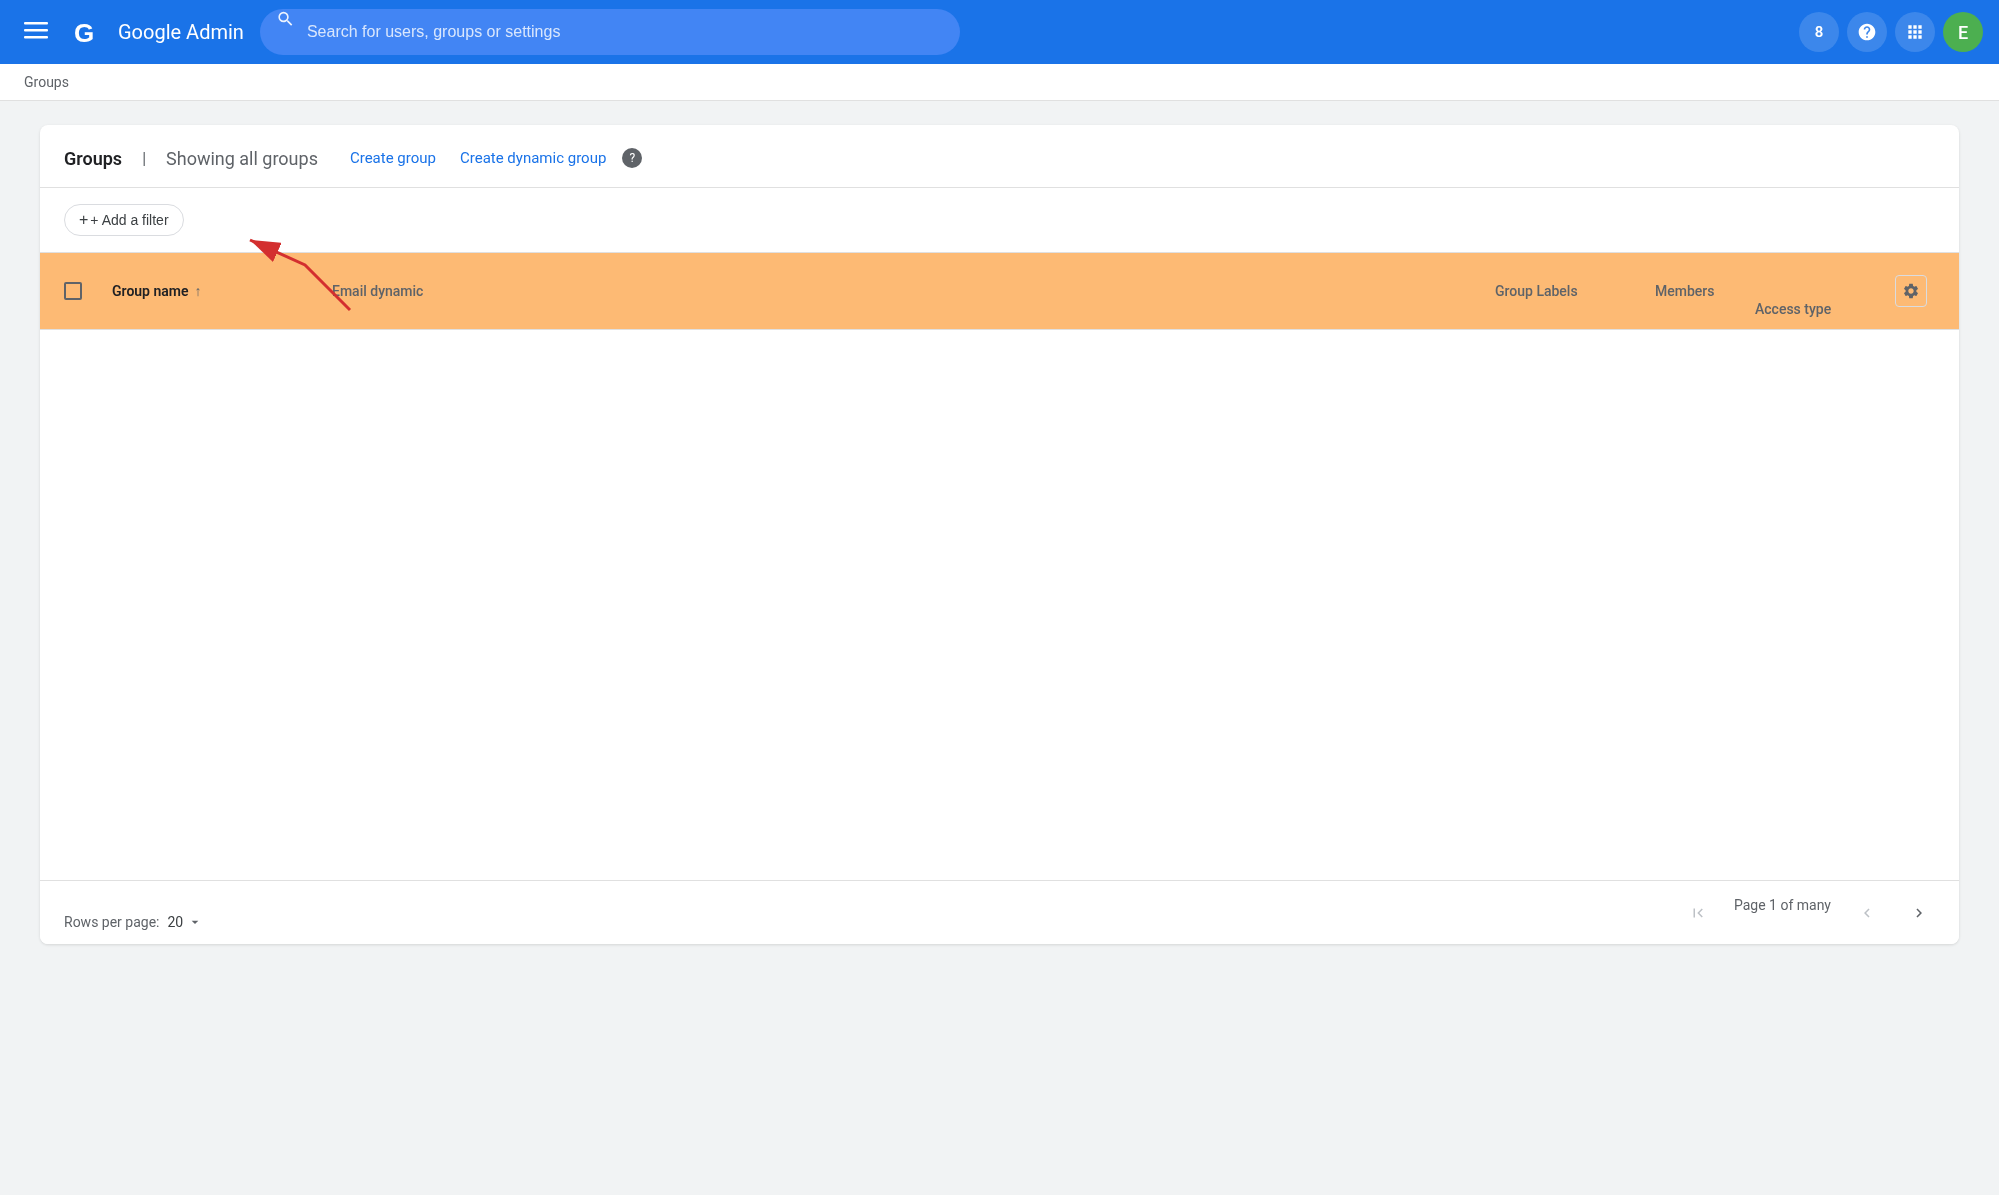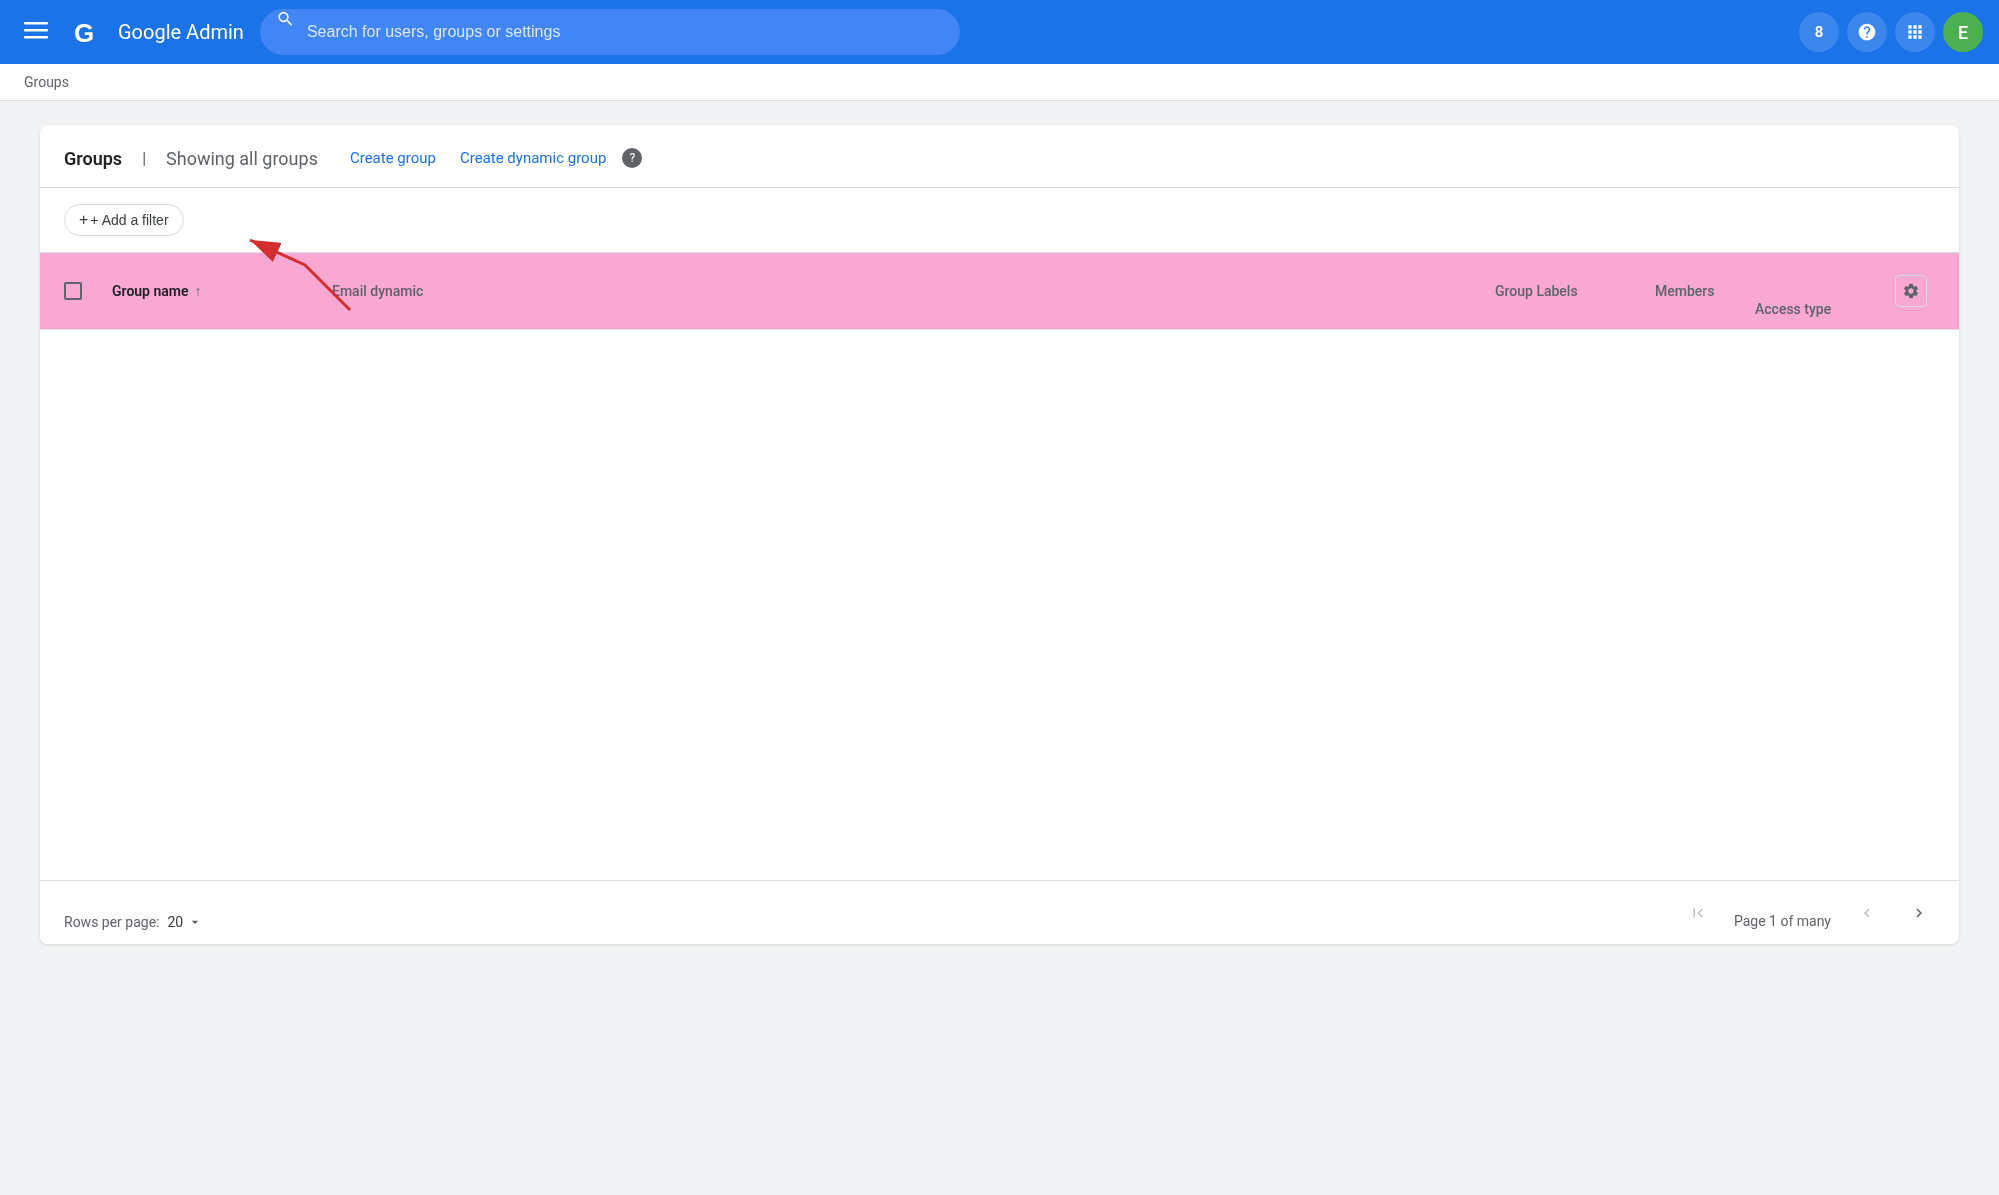--- a/index.html
+++ b/index.html
@@ -167,21 +167,21 @@
       color: #3c4043;
       cursor: pointer;
       background: white;
     }
 
     
     .table-header {
       display: flex;
       align-items: center;
       padding: 12px 24px;
-      background: #f9a8d4;
+      background: #fdba74;
       border-bottom: 1px solid #e0e0e0;
       font-size: 14px;
       color: #5f6368;
       font-weight: 500;
     }
     .col-checkbox {
       width: 48px;
       flex-shrink: 0;
     }
     .col-group-name {
@@ -263,21 +263,21 @@
     .rows-select {
       display: flex;
       align-items: center;
       gap: 4px;
       cursor: pointer;
       font-size: 14px;
       color: #3c4043;
     }
     .pagination {
       display: flex;
-      align-items: flex-end;
+      align-items: flex-start;
       gap: 20px;
     }
     .page-nav-btn {
       width: 32px;
       height: 32px;
       border-radius: 50%;
       display: flex;
       align-items: center;
       justify-content: center;
       cursor: pointer;

